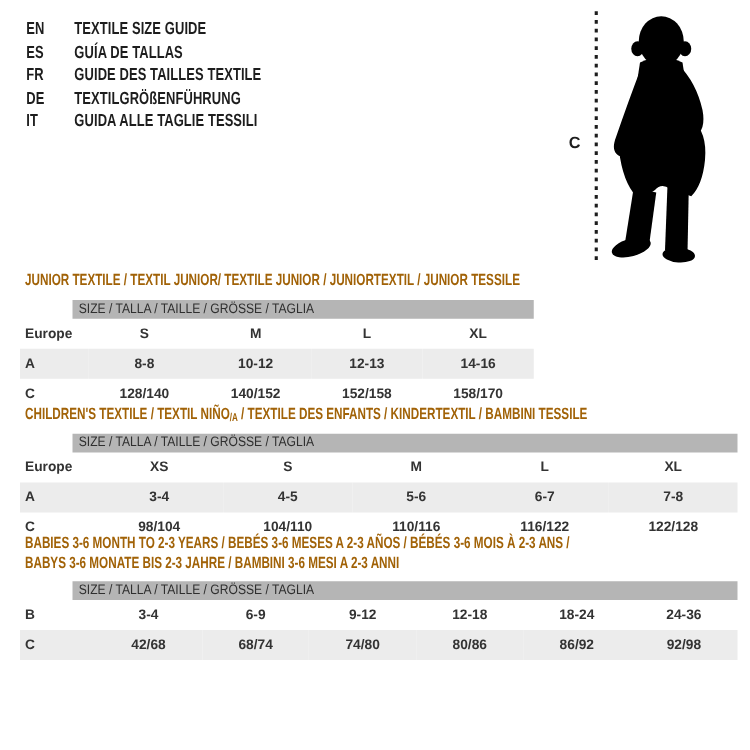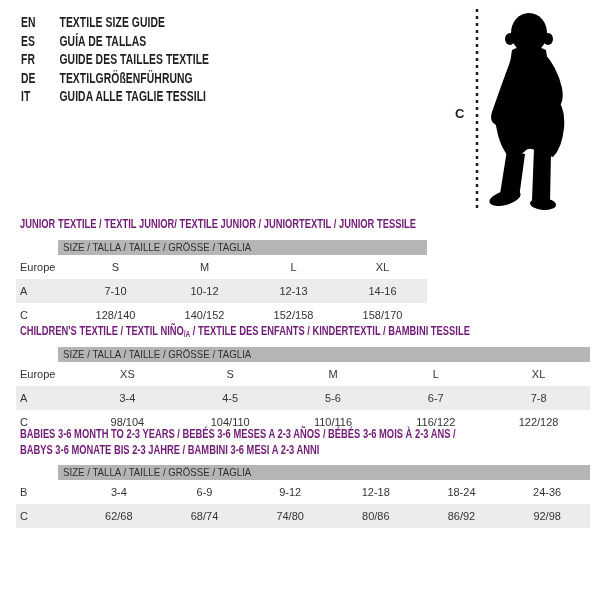--- a/index.html
+++ b/index.html
@@ -17,28 +17,28 @@
   .lang-block{position:absolute;left:21px;top:13px;}
   .lang-scale{transform:scaleX(0.74);transform-origin:0 0;}
   .lang-row{display:flex;font-weight:700;font-size:14px;line-height:18.5px;letter-spacing:.1px;}
   .lang-code{width:52px;flex:none;}
 
   
   .figure-svg{position:absolute;left:470px;top:8px;width:125px;height:205px;}
   .figure-c{position:absolute;left:455px;top:106px;font-size:13px;font-weight:700;}
 
   
-  .tbl-title{position:absolute;left:20px;font-size:13px;font-weight:700;color:#701a75;line-height:15.5px;}
+  .tbl-title{position:absolute;left:20px;font-size:13px;font-weight:700;color:#a16207;line-height:15.5px;}
   .subsmall{font-size:9px;vertical-align:-2px;}
 
   
   .tblock{position:absolute;left:16px;}
   .sizebar{background:#b5b5b5;height:15px;line-height:15px;font-size:11px;color:#2f2f2f;padding-left:5px;box-sizing:border-box;margin-left:42px;}
   table.sz{border-collapse:collapse;table-layout:fixed;width:100%;}
-  table.sz td{font-size:11px;height:16px;padding:4px;vertical-align:middle;color:#333;}
+  table.sz td{font-size:11px;height:16px;padding:4px;vertical-align:middle;color:#333;font-weight:bold;}
   td.lbl{text-align:left;padding-left:5px;}
   td.val{text-align:center;}
   tr.shaded{background:#ececec;}
   col.c-lbl4{width:55px;} col.c-lbl{width:60px;}
 
   
   .notes{position:absolute;left:21px;top:536px;}
   .notes-scale{transform:scaleX(0.74);transform-origin:0 0;}
   .note-line{font-size:13px;font-weight:700;line-height:18.5px;white-space:nowrap;}
 </style>
@@ -108,21 +108,21 @@
       <tbody>
         <tr>
           <td class="lbl">Europe</td>
           <td class="val">S</td>
           <td class="val">M</td>
           <td class="val">L</td>
           <td class="val">XL</td>
         </tr>
         <tr class="shaded">
           <td class="lbl">A</td>
-          <td class="val">7-10</td>
+          <td class="val">8-8</td>
           <td class="val">10-12</td>
           <td class="val">12-13</td>
           <td class="val">14-16</td>
         </tr>
         <tr>
           <td class="lbl">C</td>
           <td class="val">128/140</td>
           <td class="val">140/152</td>
           <td class="val">152/158</td>
           <td class="val">158/170</td>
@@ -199,21 +199,21 @@
           <td class="lbl">B</td>
           <td class="val">3-4</td>
           <td class="val">6-9</td>
           <td class="val">9-12</td>
           <td class="val">12-18</td>
           <td class="val">18-24</td>
           <td class="val">24-36</td>
         </tr>
         <tr class="shaded">
           <td class="lbl">C</td>
-          <td class="val">62/68</td>
+          <td class="val">42/68</td>
           <td class="val">68/74</td>
           <td class="val">74/80</td>
           <td class="val">80/86</td>
           <td class="val">86/92</td>
           <td class="val">92/98</td>
         </tr>
       </tbody>
     </table>
   </div>
 

